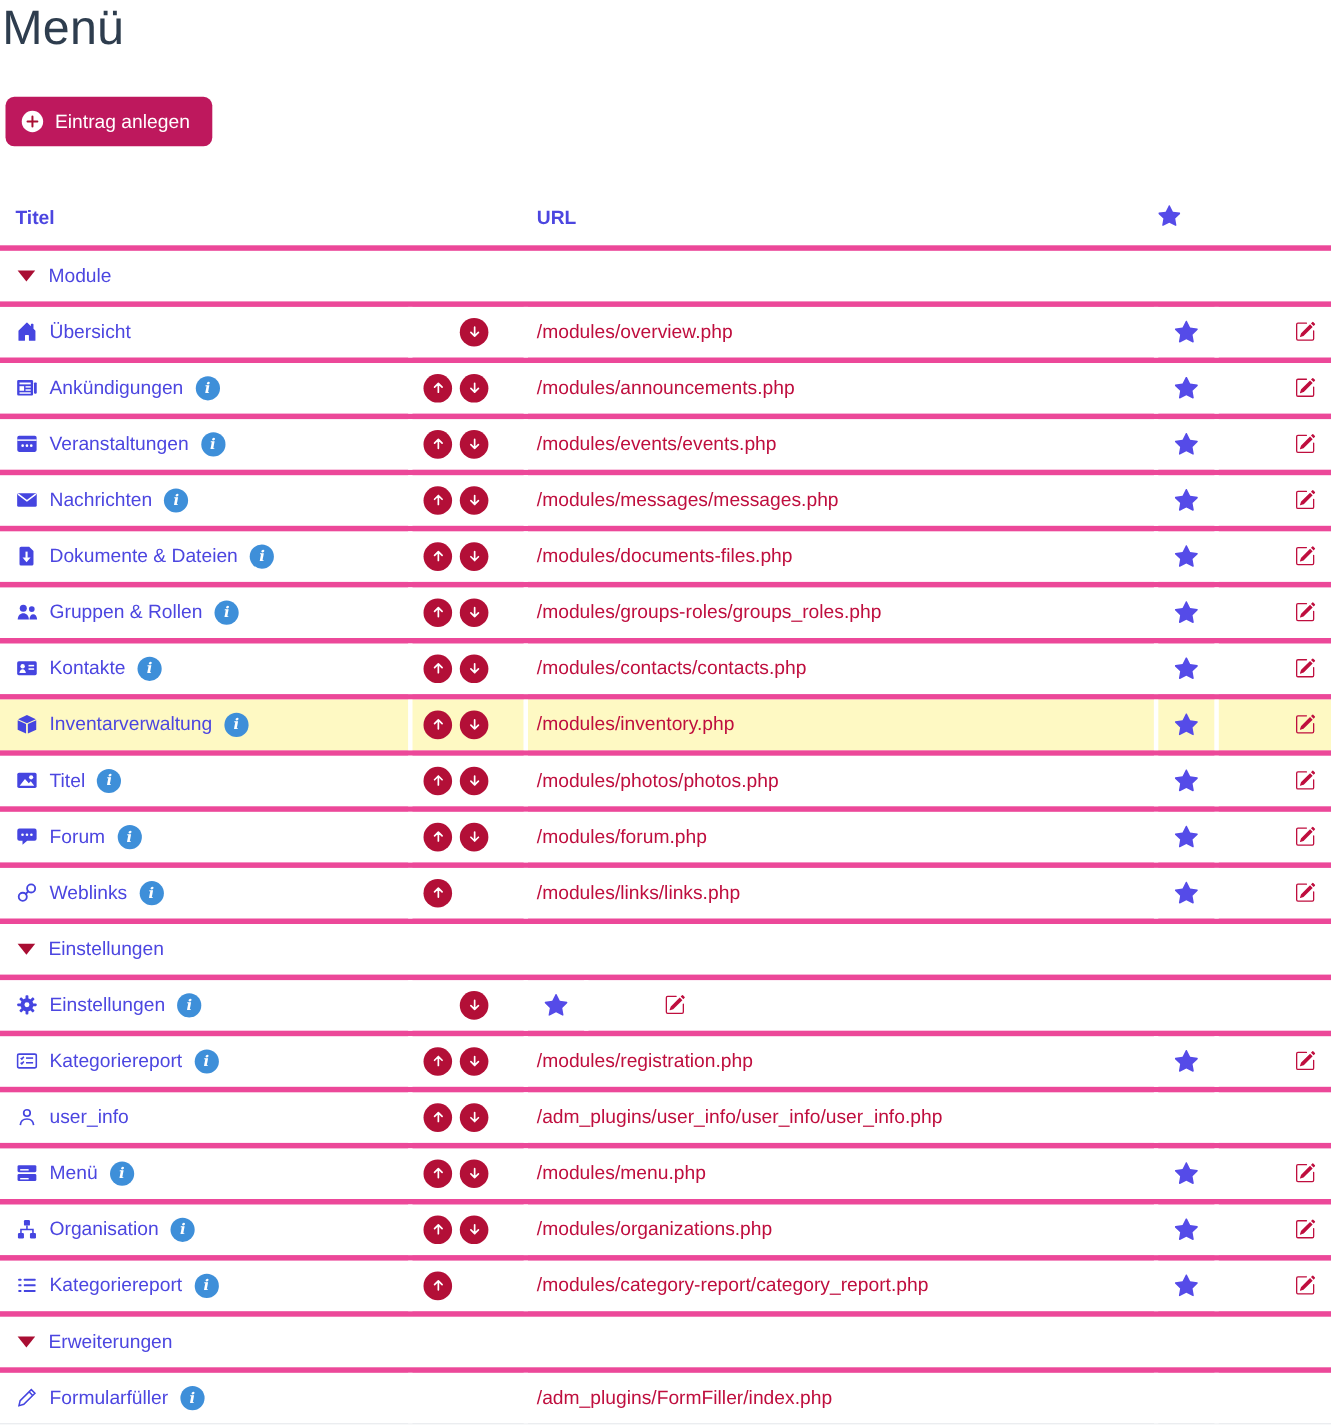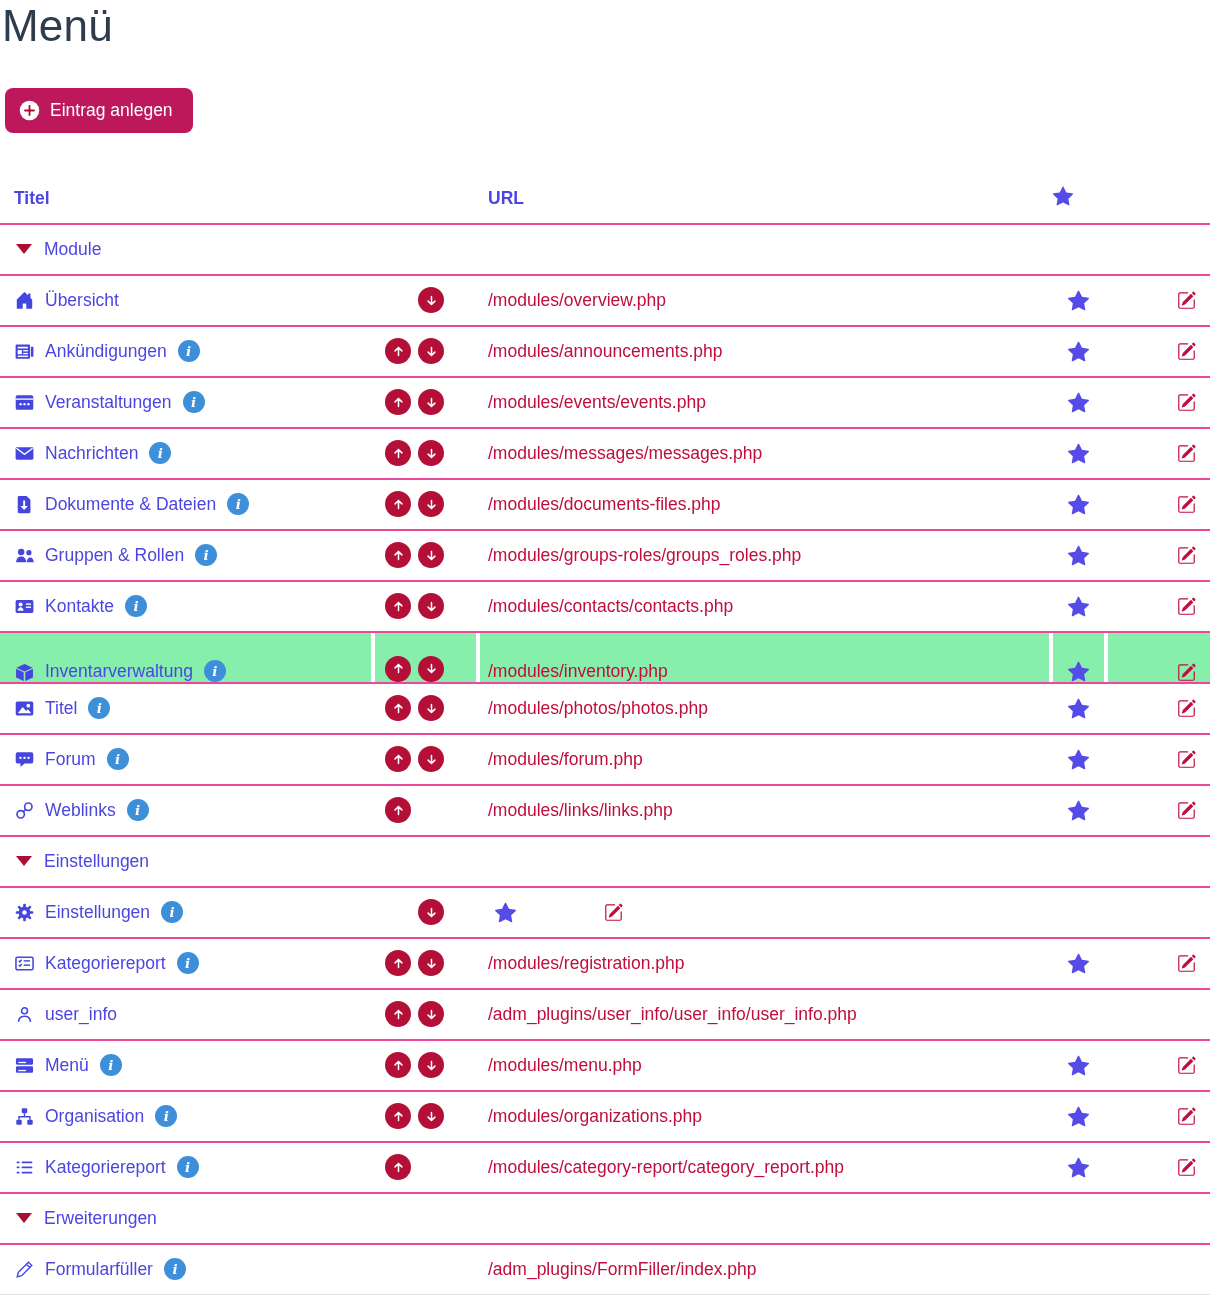--- a/index.html
+++ b/index.html
@@ -15,33 +15,33 @@
     background: #be185d; color: #fff; border: none; border-radius: 8px;
     height: 45px; padding: 0 20px 0 14px; font-size: 17.5px;
     font-family: inherit; margin: 36px 0 0 5px; cursor: pointer; }
   .btn-create svg { display: block; }
 
   .menu-table { margin-top: 42px; width: 1210px; border-bottom: 1px solid #dee2e6; }
 
   .thead { display: flex; height: 48px; align-items: center;
     font-weight: 700; color: #4c46e0; font-size: 17.5px; }
 
-  .row { display: flex; height: 51px; border-top: 2px solid #ec4899; }
+  .row { display: flex; height: 51px; border-top: 5px solid #ec4899; }
   .row > div { display: flex; align-items: center; }
 
   
   .c-title  { width: 371px; padding-left: 14px; }
   .c-arrows { width: 105px; padding-left: 10px; gap: 7px; }
   .c-url    { width: 573px; padding-left: 8px; }
   .c-star   { width: 55px;  justify-content: center; }
   .c-edit   { width: 106px; justify-content: flex-end; padding-right: 14px; }
   .c-arrows, .c-url, .c-star, .c-edit { border-left: 4px solid #fff; }
   .c-cat { width: 1210px; padding-left: 16px; gap: 12px; }
 
-  .row.hl > div { background: #86efac; align-items: flex-end; }
+  .row.hl > div { background: #fef9c3; }
 
   a { text-decoration: none; cursor: pointer; }
   .title-link { color: #4c46e0; font-size: 17.5px; }
   .cat-label  { color: #4c46e0; font-size: 17.5px; }
   .url-link   { color: #bf0e3e; font-size: 17.5px; }
 
   .t-icon { width: 20px; height: 19px; display: inline-flex; align-items: center;
     justify-content: center; color: #4545e0; margin-right: 11px; flex: none; }
   .t-icon svg { width: 19px; height: 19px; display: block; }
 

